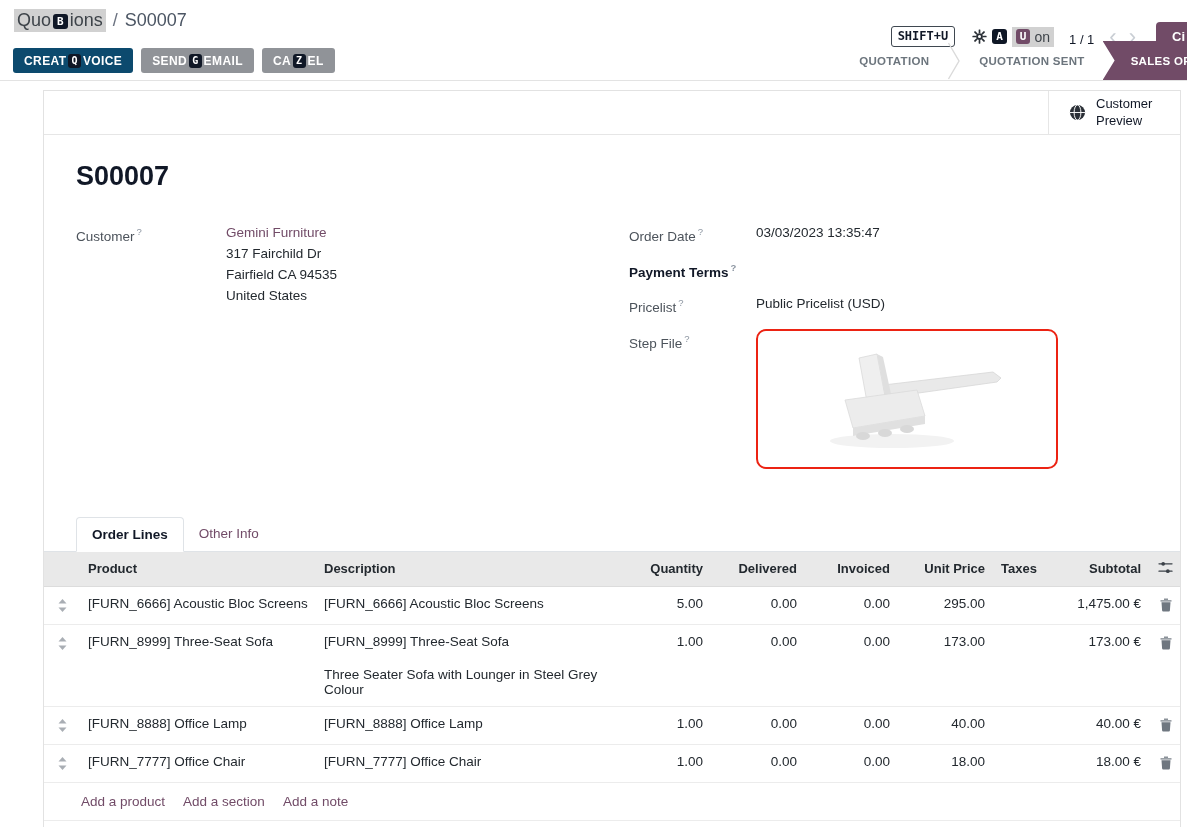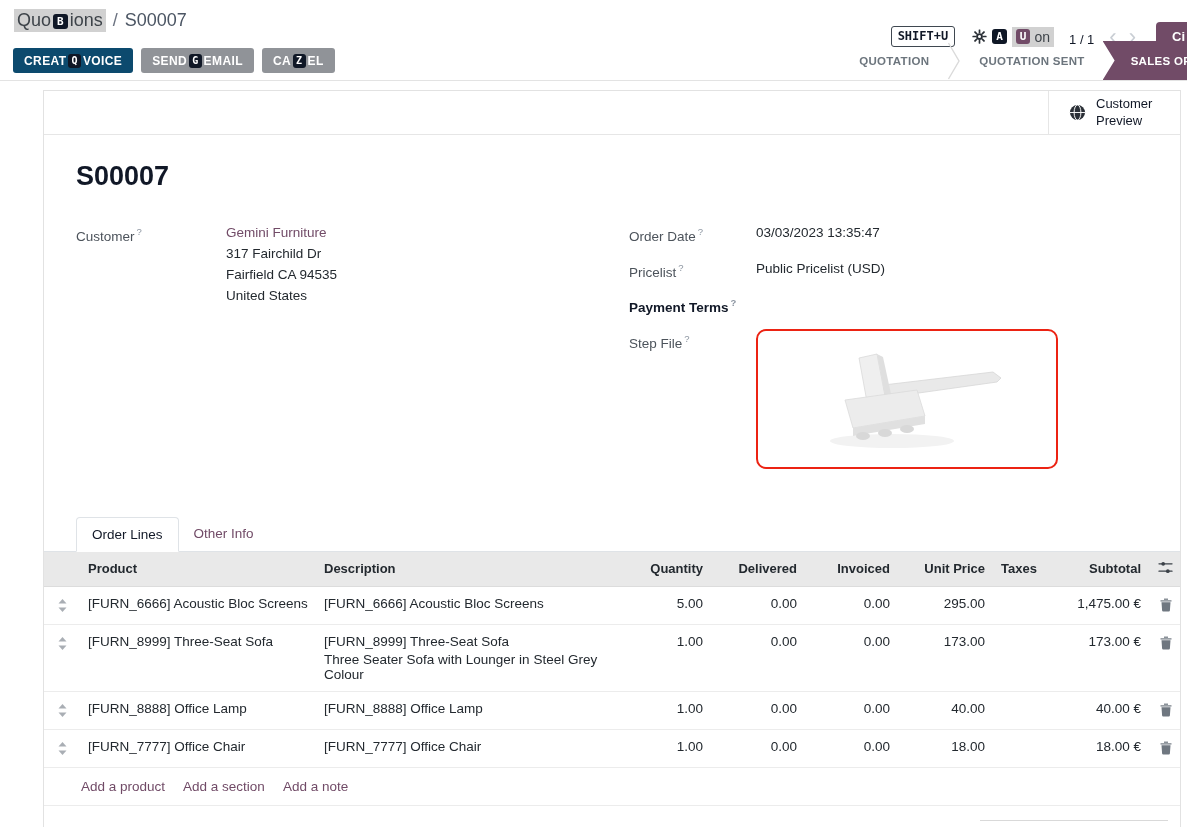--- a/index.html
+++ b/index.html
@@ -65,35 +65,35 @@
   .link { color:#714B67; text-decoration:none; cursor:pointer; }
   .template-row { margin-top:26px; }
   .col-right .flabel { width:127px; }
   .step-file-box { width:302px; height:140px; border:2px solid #ec2313; border-radius:10px;
     background:#fff; display:flex; align-items:center; justify-content:center; cursor:pointer; }
 
   
   .tabs { display:flex; padding-left:32px; margin-top:36px; border-bottom:1px solid #dfe3e7; }
   .tab { font-size:13.5px; padding:9px 15px; color:#714B67; cursor:pointer; }
   .tab.active { background:#fff; border:1px solid #dfe3e7; border-bottom:1px solid #fff;
-    border-radius:4px 4px 0 0; color:#111827; margin-bottom:-1px; }
+    border-radius:4px 4px 0 0; color:#111827; margin-bottom:-1px;font-weight:bold; }
 
   
   table.lines { width:100%; border-collapse:collapse; table-layout:fixed; font-size:13.5px; }
   .lines th { background:#e9e9e9; font-weight:700; color:#23292f; font-size:13px; height:35px;
     padding:0 8px; text-align:left; border-bottom:1px solid #dcdcdc; }
   .lines th.num { text-align:right; }
   .lines th.icon-col { text-align:center; padding:0; }
   .lines td { padding:9px 8px; border-bottom:1px solid #ececec; vertical-align:top; color:#23292f; }
   .lines td.num { text-align:right; }
   .lines td.center { text-align:center; }
   .handle-cell { cursor:grab; padding-top:12px !important; }
   .trash-cell { cursor:pointer; padding-top:11px !important; }
   .blue { color:#2777d2; }
-  .desc-line2 { margin-top:3px; }
+  .desc-line2 { margin-top:18px; }
 
   .add-links { display:flex; gap:18px; padding:11px 0 11px 37px; border-bottom:1px solid #ececec;
     font-size:13.5px; }
   .add-link { color:#714B67; cursor:pointer; }
 
   .sheet-bottom { display:flex; justify-content:space-between; padding:14px 12px 0 37px; }
   .terms { color:#9aa0a6; font-size:13.5px; padding-top:12px; cursor:text; }
   .totals { width:188px; border-top:1px solid #d9d9d9; padding:10px 2px 0 2px; display:flex;
     justify-content:space-between; align-items:baseline; }
 </style>
@@ -197,26 +197,26 @@
           </div>
         </div>
       </div>
 
       <div class="col-right">
         <div class="field-row">
           <div class="flabel"><span>Order Date</span><sup class="help">?</sup></div>
           <div class="fvalue">03/03/2023 13:35:47</div>
         </div>
         <div class="field-row">
+          <div class="flabel bold"><span>Payment Terms</span><sup class="help">?</sup></div>
+          <div class="fvalue"></div>
+        </div>
+        <div class="field-row">
           <div class="flabel"><span>Pricelist</span><sup class="help">?</sup></div>
           <div class="fvalue">Public Pricelist (USD)</div>
-        </div>
-        <div class="field-row">
-          <div class="flabel bold"><span>Payment Terms</span><sup class="help">?</sup></div>
-          <div class="fvalue"></div>
         </div>
         <div class="field-row">
           <div class="flabel"><span>Step File</span><sup class="help">?</sup></div>
           <div class="step-file-box">
             <svg width="220" height="110" viewBox="0 0 220 110">
               <ellipse cx="95" cy="97" rx="62" ry="7" fill="#f2f2f2"></ellipse>
               <polygon points="78,42 196,28 204,34 200,38 86,54" fill="#e9e9e9" stroke="#d7d7d7" stroke-width="0.8"></polygon>
               <polygon points="62,14 80,10 88,52 70,58" fill="#efefef" stroke="#d9d9d9" stroke-width="0.8"></polygon>
               <polygon points="80,10 86,13 94,50 88,52" fill="#dfdfdf"></polygon>
               <polygon points="48,56 120,46 128,72 56,84" fill="#ececec" stroke="#dadada" stroke-width="0.8"></polygon>

